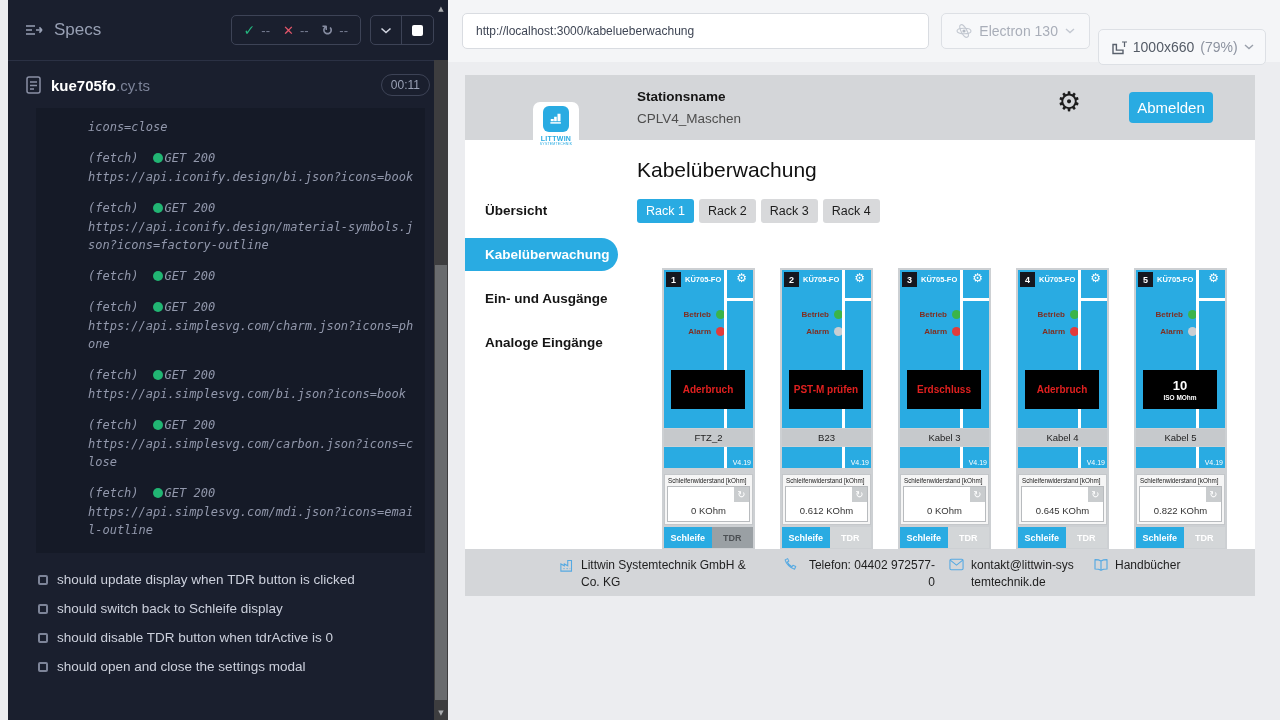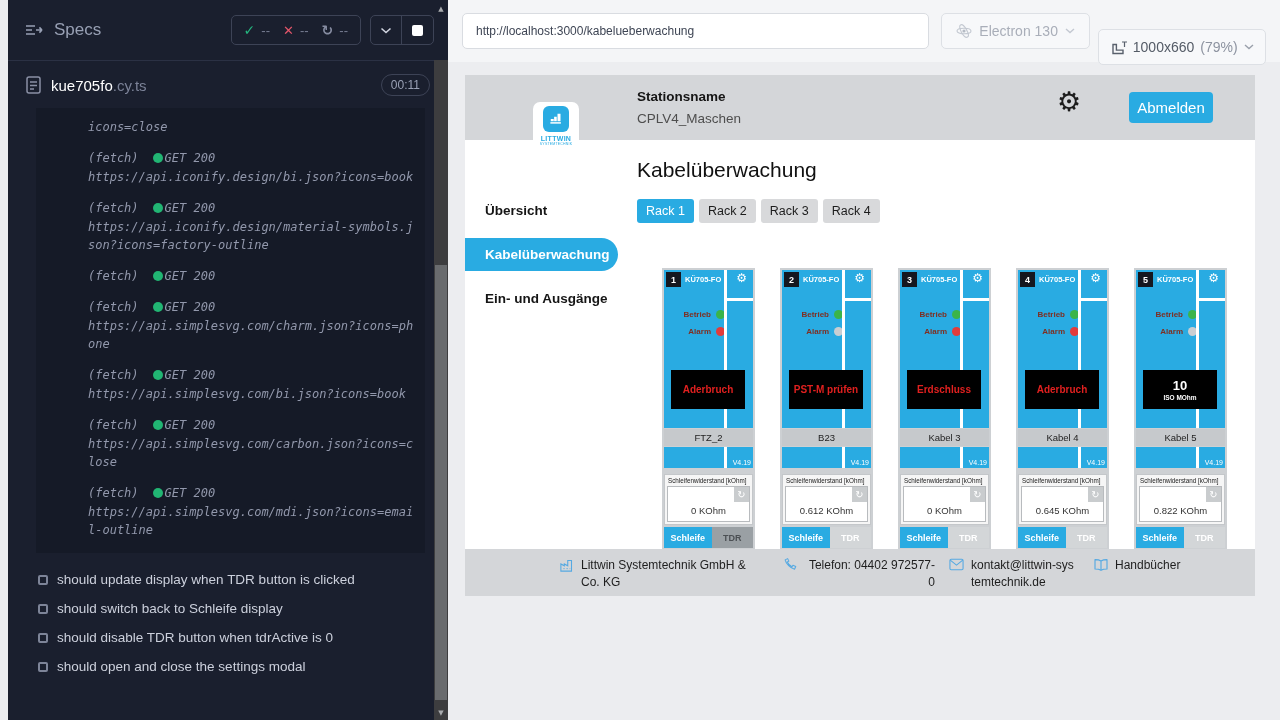--- a/index.html
+++ b/index.html
@@ -17,21 +17,21 @@
   .icon-check { color: #24b47e; font-weight: bold; font-size: 14px; font-family: "DejaVu Sans", sans-serif; }
   .icon-x { color: #e4566a; font-weight: bold; font-size: 13px; font-family: "DejaVu Sans", sans-serif; }
   .icon-running { color: #868ca1; font-weight: bold; font-size: 14px; font-family: "DejaVu Sans", sans-serif; }
   .run-box { display: flex; align-items: stretch; border: 1px solid #3d4356; border-radius: 5px; height: 30px; margin-left: 9px; }
   .run-chevron { padding: 0 9px; display: flex; align-items: center; border-right: 1px solid #3d4356; }
   .stop-btn { width: 31px; display: flex; align-items: center; justify-content: center; }
   .stop-square { width: 11px; height: 11px; background: #fff; border-radius: 2px; }
 
   .spec-row { display: flex; align-items: center; gap: 10px; padding: 13px 12px 12px 18px; }
   .spec-name { flex: 1; font-size: 15px; }
-  .spec-name .nm { color: #ffffff; font-weight: normal; }
+  .spec-name .nm { color: #ffffff; font-weight: bold; }
   .spec-name .ext { color: #7c8398; }
   .spec-timer { border: 1px solid #3d4356; border-radius: 12px; font-size: 12px; color: #9aa1b5; padding: 3px 9px; }
 
   .log { margin-left: 28px; width: 389px; background: #151a27; padding: 10px 8px 14px 52px; font-family: "DejaVu Sans Mono", monospace; font-style: italic; font-size: 12px; color: #9298ac; line-height: 18px; }
   .log-partial { margin-bottom: 2px; }
   .log-entry { margin-top: 13px; }
   .log-line1 { display: flex; align-items: center; }
   .log-tag { margin-right: 14px; }
   .log-dot { width: 10px; height: 10px; border-radius: 50%; background: #21b573; flex: none; margin-right: 2px; }
   .log-url { word-break: break-all; margin-top: 1px; }
@@ -322,20 +322,21 @@
 
       <div class="app-body">
         <nav class="app-nav">
 
             <div class="nav-item">Übersicht</div>
 
             <div class="nav-item active">Kabelüberwachung</div>
 
             <div class="nav-item">Ein- und Ausgänge</div>
 
+            <div class="nav-item">Analoge Eingänge</div>
           </nav>
 
         <section class="app-main">
           <h1 class="page-title">Kabelüberwachung</h1>
           <div class="racks">
 
               <div class="rack-tab active">Rack 1</div>
 
               <div class="rack-tab">Rack 2</div>
 

